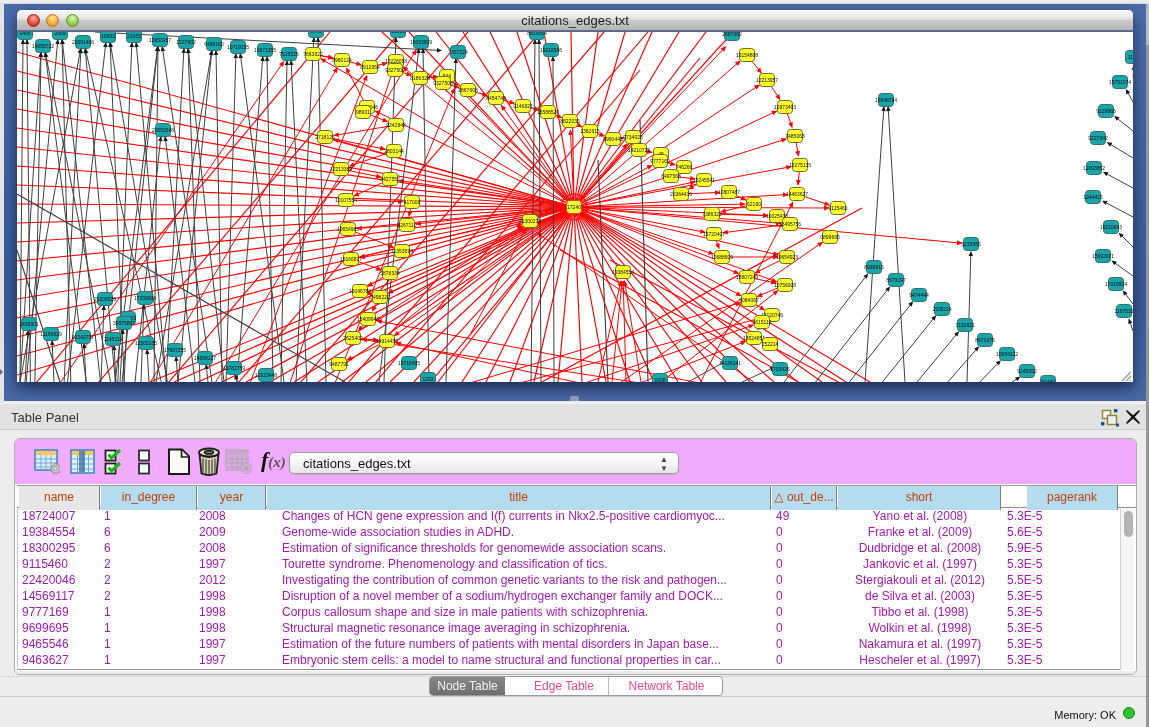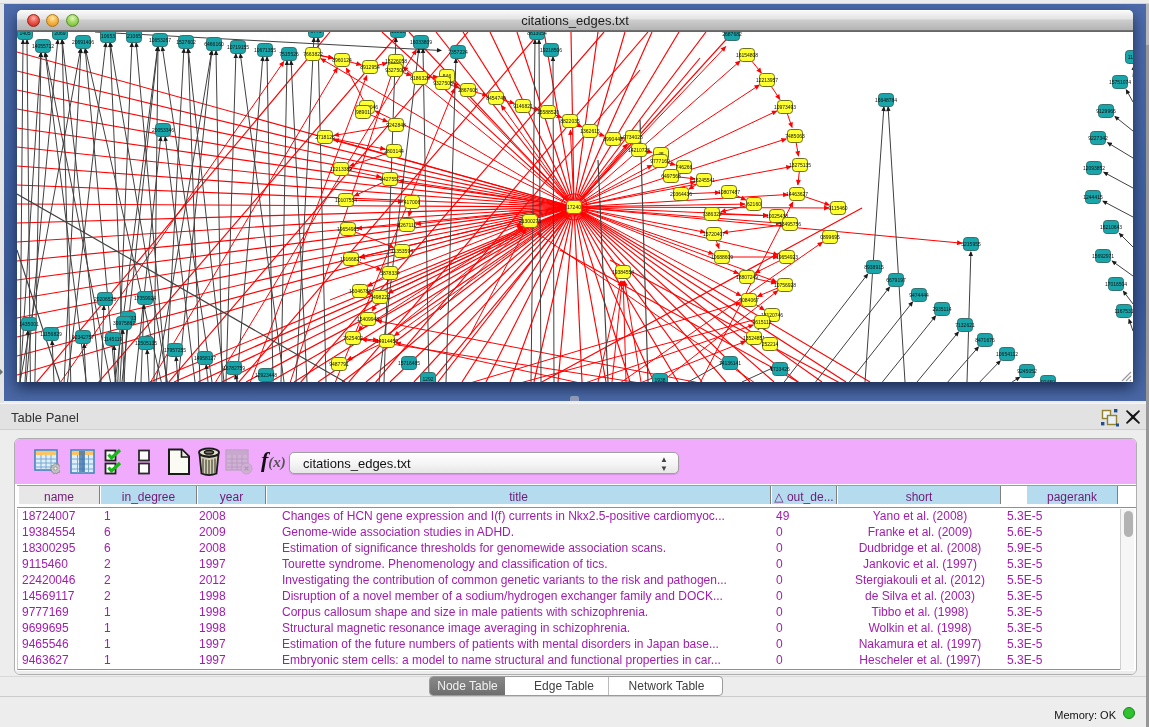--- a/index.html
+++ b/index.html
@@ -25,31 +25,31 @@
   border-top:1px solid #f5f5f5; border-bottom:1px solid #cfcfcf; }
 #tphead .t { position:absolute; left:11px; top:6px; font-size:13px; color:#333; }
 #lower { position:absolute; left:0; top:430px; width:1149px; height:297px; background:#ededed; }
 #panel { position:absolute; left:14px; top:8px; width:1123px; height:237px; border:1px solid #aeaeae; border-radius:6px; background:#ffffff; overflow:hidden; }
 #toolbar { position:absolute; left:0; top:0; width:100%; height:45px; background:#f0abfc; }
 #combo { position:absolute; left:274px; top:13px; width:390px; height:22px; border:1px solid #9f9f9f; border-radius:5px;
   background:linear-gradient(180deg,#ffffff 0%,#f4f4f4 55%,#e6e6e6 100%); box-shadow:0 1px 1px rgba(0,0,0,.12); }
 #combo .lab { position:absolute; left:13px; top:3px; font-size:13px; color:#111; }
 #combo .arr { position:absolute; right:10px; top:2px; font-size:8px; color:#444; line-height:9px; text-align:center; }
 #thead { position:absolute; left:2px; top:46px; width:1119px; height:23px; border-top:1px solid #9c9c9c; border-bottom:1px solid #8f8f8f; background:#fff; }
-.hc { position:absolute; top:0; height:18px; background:#b5dcee; border-right:1px solid #808080; font-size:12px; color:#701a75; text-align:center; line-height:22px; overflow:hidden; }
+.hc { position:absolute; top:0; height:24px; background:#b5dcee; border-right:1px solid #808080; font-size:12px; color:#c2410c; text-align:center; line-height:22px; overflow:hidden; }
 #rows { position:absolute; left:2px; top:70px; width:1103px; height:161px; font-size:12px; color:#a21caf; border-left:1px solid #c9c9c9; border-bottom:1px solid #8f8f8f; }
 .row { position:absolute; height:16px; line-height:15px; white-space:nowrap; width:100%; }
 .c0 { position:absolute; left:4px; } .c1 { position:absolute; left:86px; }
 .c2 { position:absolute; left:181px; } .c3 { position:absolute; left:264px; }
 .c4 { position:absolute; left:758px; } .c5 { position:absolute; left:820px; width:164px; text-align:center; }
 .c6 { position:absolute; left:989px; }
 #vsb { position:absolute; right:2px; top:70px; width:14px; height:161px; background:#f6f6f6; border-left:1px solid #d0d0d0; }
 #vsb .thumb { position:absolute; left:2.5px; top:2px; width:9px; height:26px; border-radius:5px; background:#b3b3b3; }
 #tabs { position:absolute; left:429px; top:246px; width:294px; height:20px; border:1px solid #9b9b9b; border-radius:4px; background:#fff; font-size:12px; }
-#tabs .seg { position:absolute; top:0; height:18px; line-height:18px; text-align:center; color:#404040; }
+#tabs .seg { position:absolute; top:0; height:18px; line-height:18px; text-align:center; color:#ec4899; }
 #tabs .sel { background:linear-gradient(180deg,#888888,#6e6e6e); color:#f2f2f2; border-radius:3px 0 0 3px; }
 #statusline { position:absolute; left:0; top:266px; width:1149px; border-top:1px solid #cccccc; height:0; }
 #mem { position:absolute; right:33px; top:279px; font-size:11px; color:#111; }
 #memdot { position:absolute; right:14px; top:277px; width:12px; height:12px; border-radius:50%; background:#2fc32f; border:1px solid #1d801d; }
 #paneledge { position:absolute; left:0; top:245.5px; width:1149px; border-top:1px solid #d8d8d8; height:0;}
 svg text { font-family:"Liberation Sans", sans-serif; }
 </style></head>
 <body>
 <div id="app">
   <div id="desktop">

